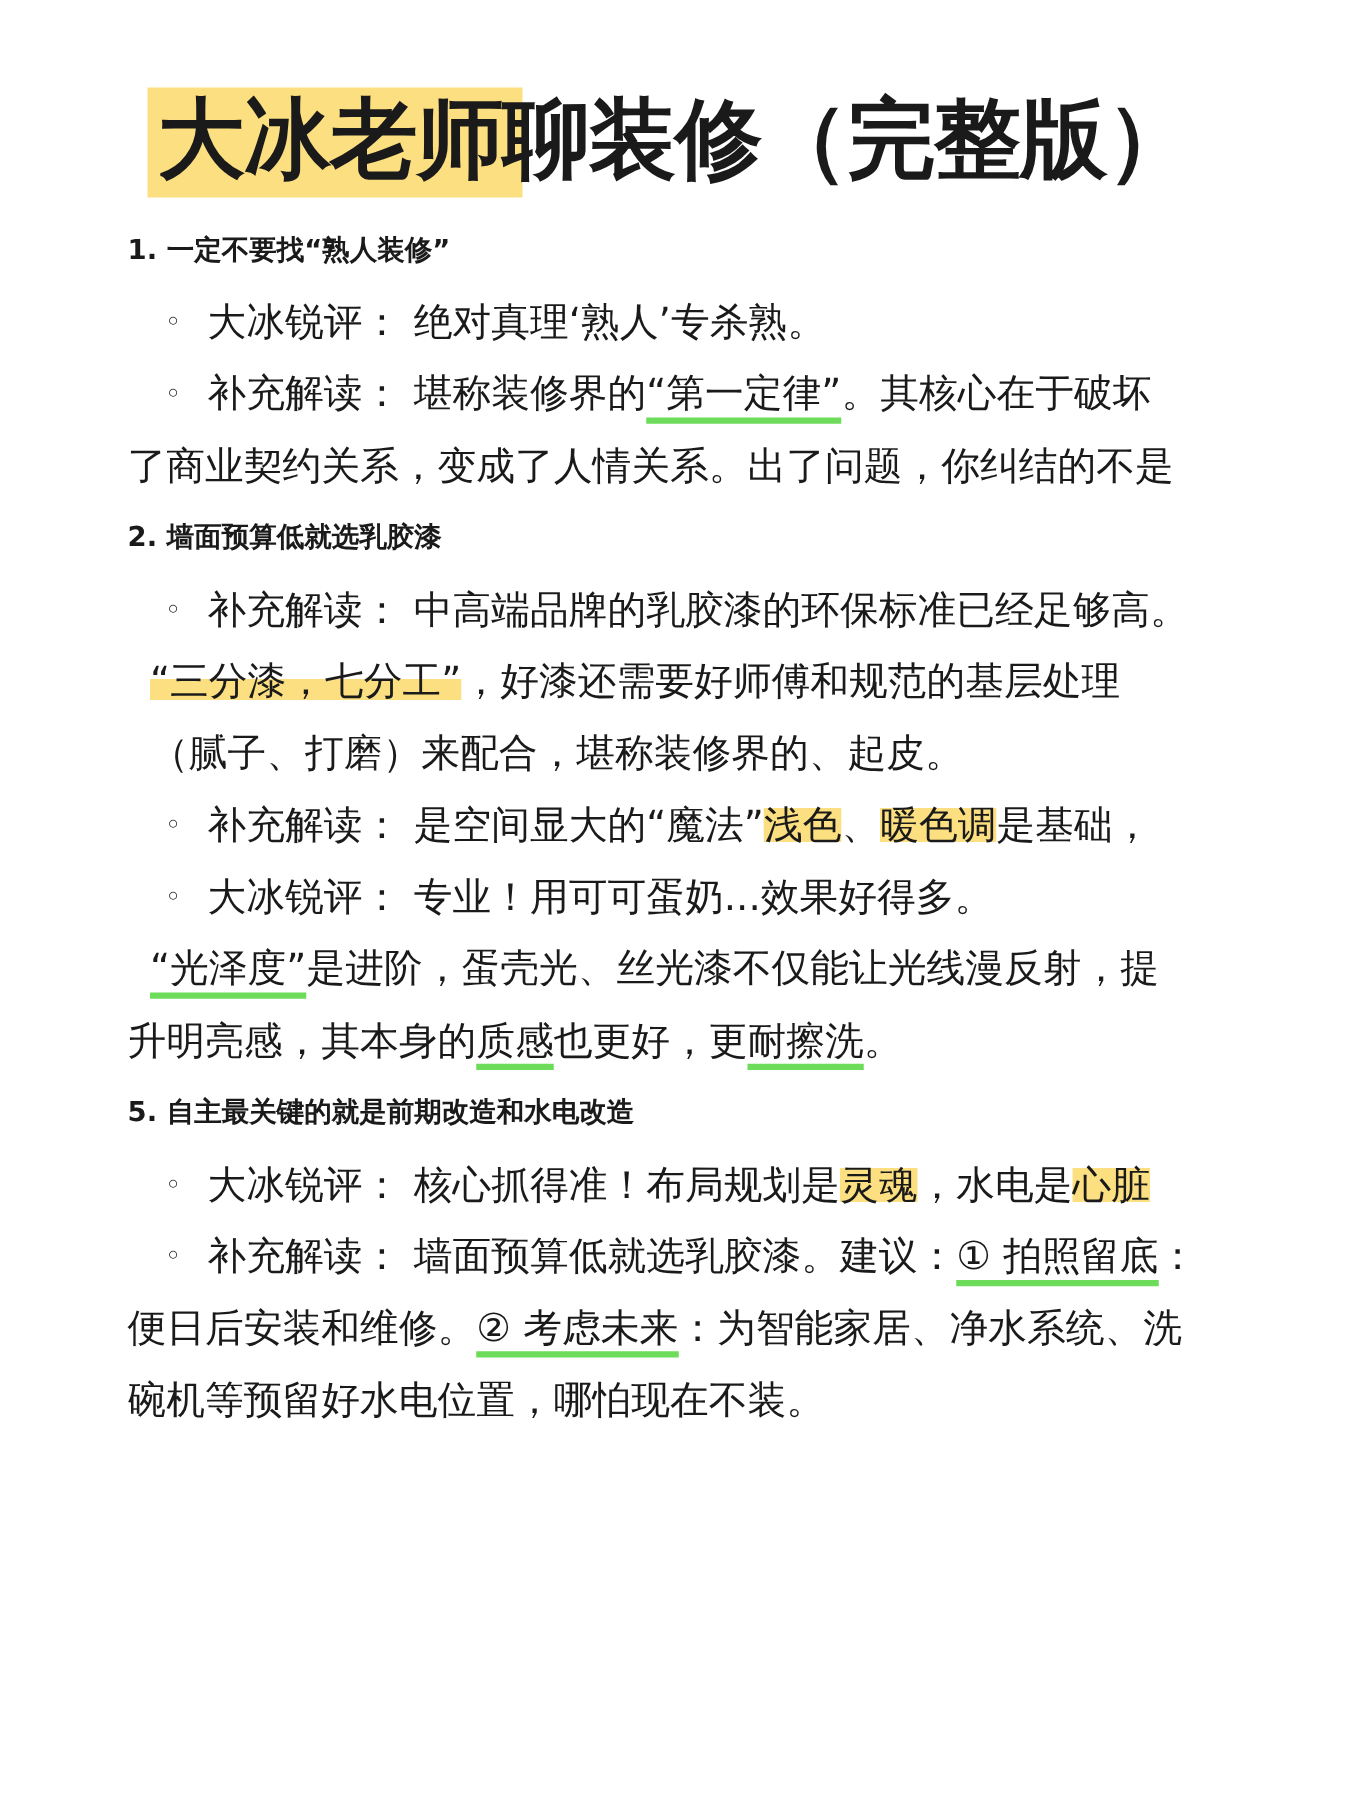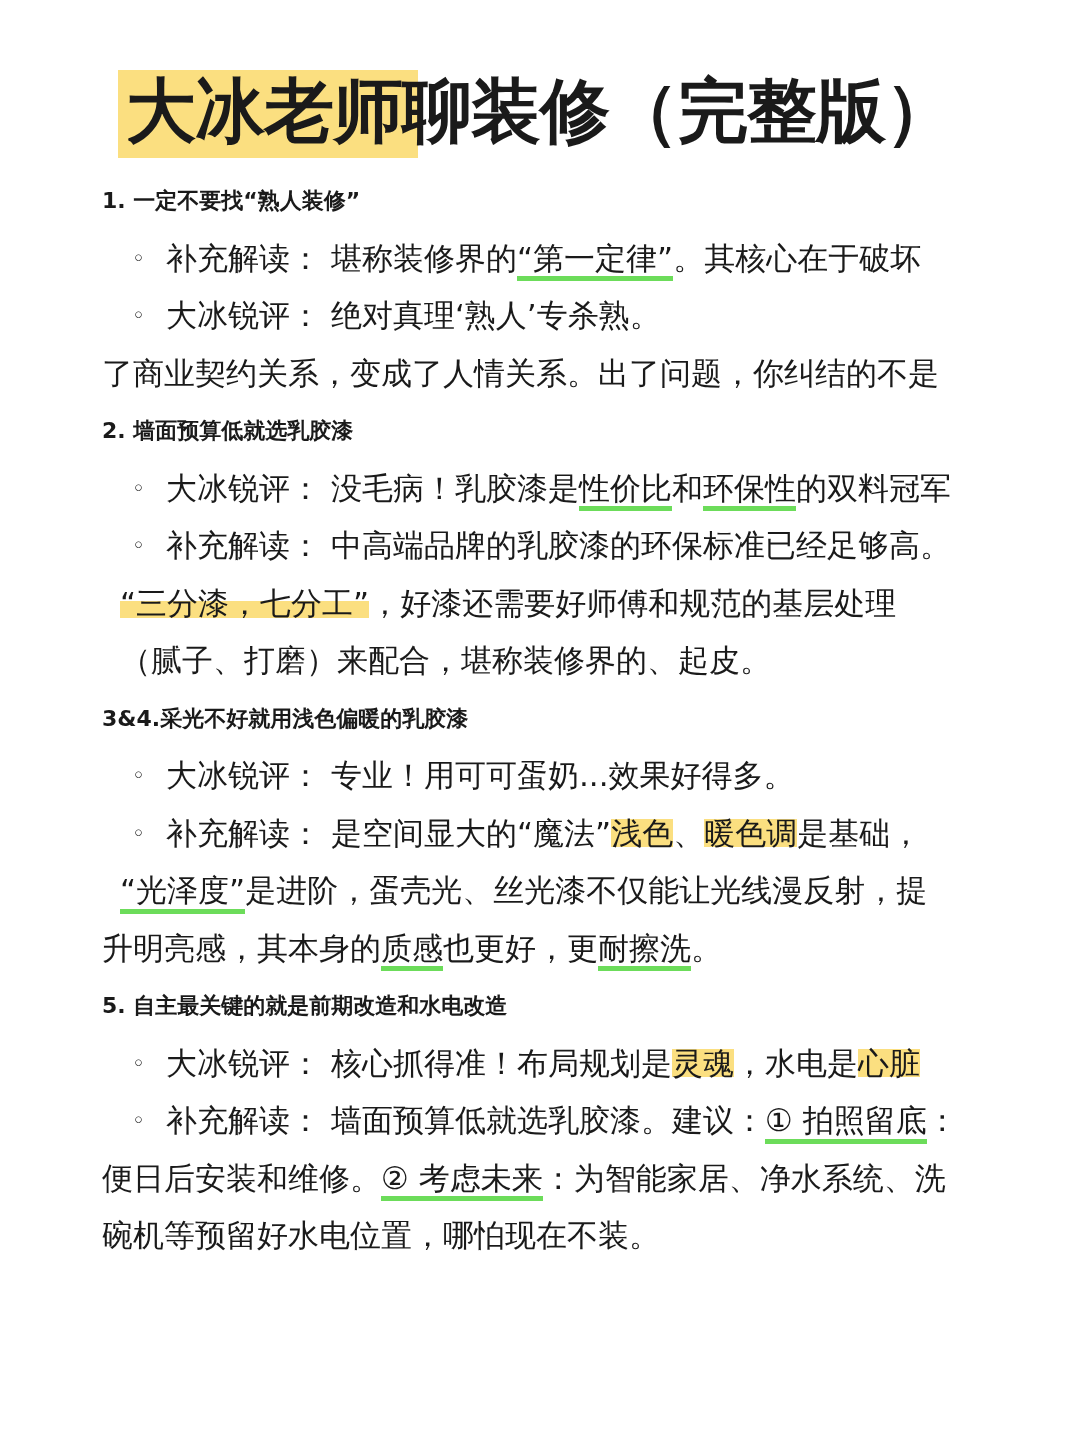--- a/index.html
+++ b/index.html
@@ -38,45 +38,41 @@
   <div class="title">
     <div class="hl-bg"></div>
     <span class="t">大冰老师</span><span class="t">聊装修（完整版）</span>
   </div>
 </div>
 
 <div class="content">
 
   <div class="line heading">1. 一定不要找“熟人装修”</div>
   <div class="line bullet">
-    <span class="dot">◦</span><span class="label">补充解读：</span><span>堪称装修界的</span><span class="ul">“第一定律”</span><span>。其核心在于破坏</span>
+    <span class="dot">◦</span><span class="label">大冰锐评：</span><span>绝对真理‘熟人’专杀熟。</span>
   </div>
   <div class="line bullet">
-    <span class="dot">◦</span><span class="label">大冰锐评：</span><span>绝对真理‘熟人’专杀熟。</span>
+    <span class="dot">◦</span><span class="label">补充解读：</span><span>堪称装修界的</span><span class="ul">“第一定律”</span><span>。其核心在于破坏</span>
   </div>
   <div class="line">了商业契约关系，变成了人情关系。出了问题，你纠结的不是</div>
 
   <div class="line heading">2. 墙面预算低就选乳胶漆</div>
-  <div class="line bullet">
-    <span class="dot">◦</span><span class="label">大冰锐评：</span><span>没毛病！乳胶漆是</span><span class="ul">性价比</span><span>和</span><span class="ul">环保性</span><span>的双料冠军</span>
-  </div>
   <div class="line bullet">
     <span class="dot">◦</span><span class="label">补充解读：</span><span>中高端品牌的乳胶漆的环保标准已经足够高。</span>
   </div>
   <div class="line indent-q">
     <span class="hl-low">“三分漆，</span><span class="hl-low">七分工”</span><span>，好漆还需要好师傅和规范的基层处理</span>
   </div>
   <div class="line indent-q">（腻子、打磨）来配合，堪称装修界的、起皮。</div>
 
-  <div class="line heading">3&amp;4.采光不好就用浅色偏暖的乳胶漆</div>
+  <div class="line bullet">
+    <span class="dot">◦</span><span class="label">补充解读：</span><span>是空间显大的“魔法”</span><span class="hl">浅色</span><span>、</span><span class="hl">暖色调</span><span>是基础，</span>
+  </div>
   <div class="line bullet">
     <span class="dot">◦</span><span class="label">大冰锐评：</span><span>专业！用可可蛋奶...效果好得多。</span>
-  </div>
-  <div class="line bullet">
-    <span class="dot">◦</span><span class="label">补充解读：</span><span>是空间显大的“魔法”</span><span class="hl">浅色</span><span>、</span><span class="hl">暖色调</span><span>是基础，</span>
   </div>
   <div class="line indent-q">
     <span class="ul">“光泽度”</span><span>是进阶，蛋壳光、丝光漆不仅能让光线漫反射，提</span>
   </div>
   <div class="line">
     <span>升明亮感，其本身的</span><span class="ul">质感</span><span>也更好，更</span><span class="ul">耐擦洗</span><span>。</span>
   </div>
 
   <div class="line heading">5. 自主最关键的就是前期改造和水电改造</div>
   <div class="line bullet">

